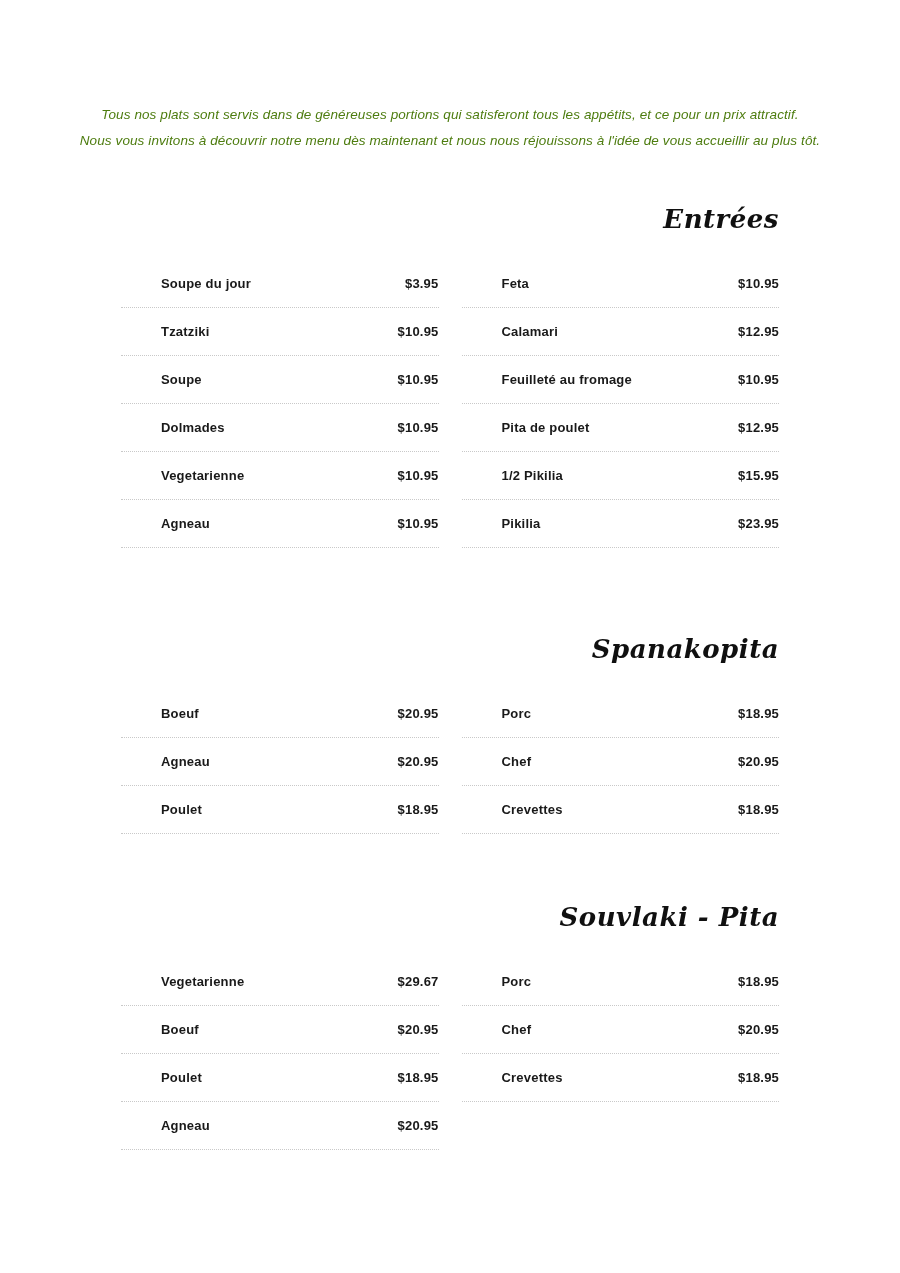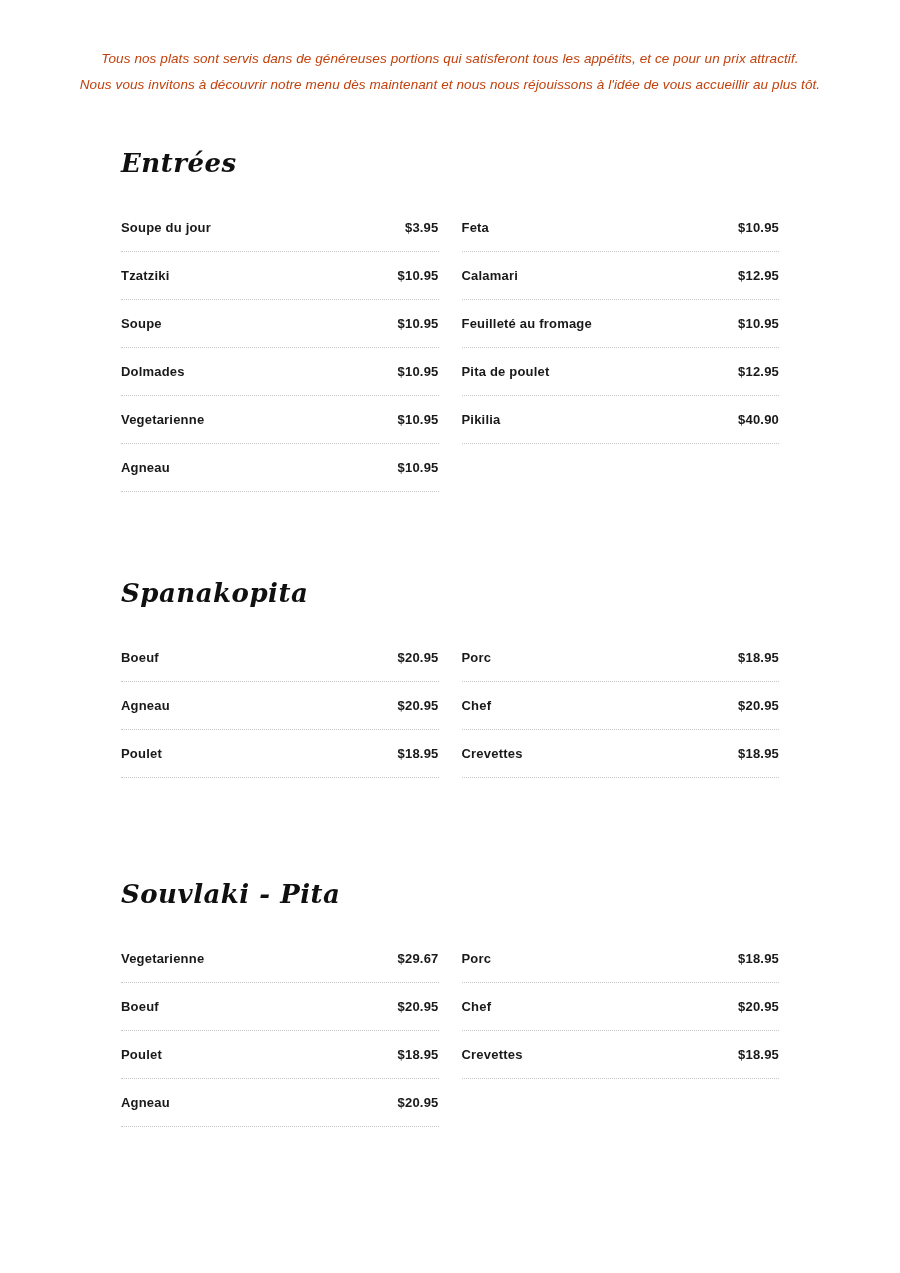--- a/index.html
+++ b/index.html
@@ -7,44 +7,44 @@
     padding: 0;
     background: #ffffff;
   }
   body {
     width: 900px;
     min-height: 1273px;
     font-family: "Liberation Sans", sans-serif;
     color: #191919;
   }
   .intro {
-    padding-top: 46px;
+    padding-top: 102px;
     text-align: center;
     font-style: italic;
     font-size: 13.5px;
     line-height: 26px;
-    color: #c2410c;
+    color: #4d7c0f;
     letter-spacing: 0.1px;
   }
   .intro p { margin: 0; }
   #sections { width: 658px; margin: 0 auto; }
-  .menu-section { display: block; }
+  .menu-section { display: block; text-align: right; }
   .section-title {
     font-family: "DejaVu Serif", serif;
     font-style: italic;
     font-weight: bold;
     font-size: 26px;
     line-height: 30px;
     color: #101010;
     margin: 0;
     letter-spacing: 0.5px;
   }
   #sections .menu-section:nth-child(1) .section-title { margin-top: 50px; }
   #sections .menu-section:nth-child(2) .section-title { margin-top: 86px; }
-  #sections .menu-section:nth-child(3) .section-title { margin-top: 101px; }
+  #sections .menu-section:nth-child(3) .section-title { margin-top: 68px; }
   .grid {
     margin-top: 26px;
     display: grid;
     grid-template-columns: 1fr 1fr;
     column-gap: 23px;
     align-items: start;
   }
   .col { display: block; }
   .row {
     height: 47px;
@@ -52,20 +52,21 @@
     justify-content: space-between;
     align-items: center;
     border-bottom: 1px dotted #c9c9c9;
   }
   .item-name, .item-price {
     font-weight: bold;
     font-size: 13px;
     color: #191919;
     letter-spacing: 0.2px;
     white-space: nowrap;
+    margin-left: 40px;
   }
 </style>
 </head>
 <body>
 
 <main class="page">
   <div class="intro">
     <p>Tous nos plats sont servis dans de généreuses portions qui satisferont tous les appétits, et ce pour un prix attractif.</p>
     <p>Nous vous invitons à découvrir notre menu dès maintenant et nous nous réjouissons à l'idée de vous accueillir au plus tôt.</p>
   </div>
@@ -110,22 +111,26 @@
             </div>
             <div class="row">
               <span class="item-name">Feuilleté au fromage</span>
               <span class="item-price">$10.95</span>
             </div>
             <div class="row">
               <span class="item-name">Pita de poulet</span>
               <span class="item-price">$12.95</span>
             </div>
             <div class="row">
+              <span class="item-name">1/2 Pikilia</span>
+              <span class="item-price">$15.95</span>
+            </div>
+            <div class="row">
               <span class="item-name">Pikilia</span>
-              <span class="item-price">$40.90</span>
+              <span class="item-price">$23.95</span>
             </div>
           </div>
         </div>
       </section>
       <section class="menu-section">
         <h2 class="section-title">Spanakopita</h2>
         <div class="grid">
           <div class="col">
             <div class="row">
               <span class="item-name">Boeuf</span>

